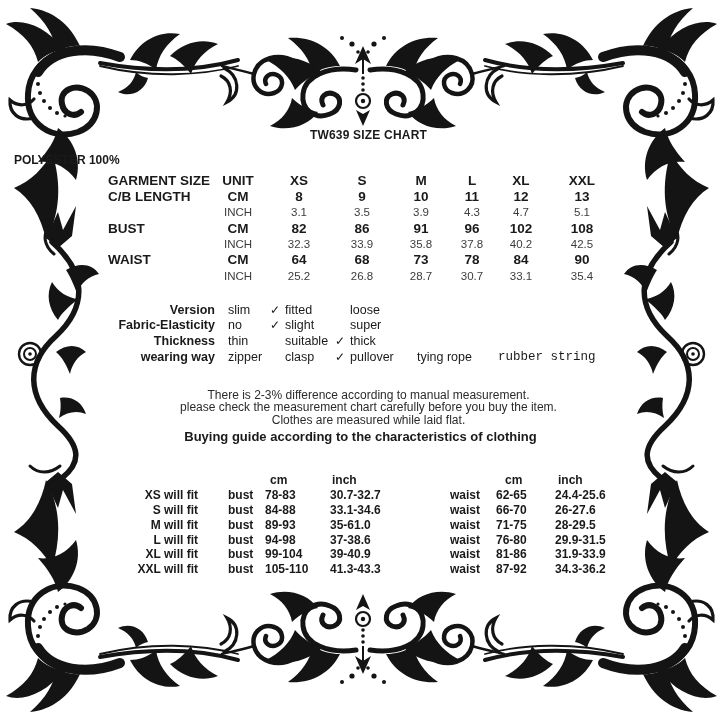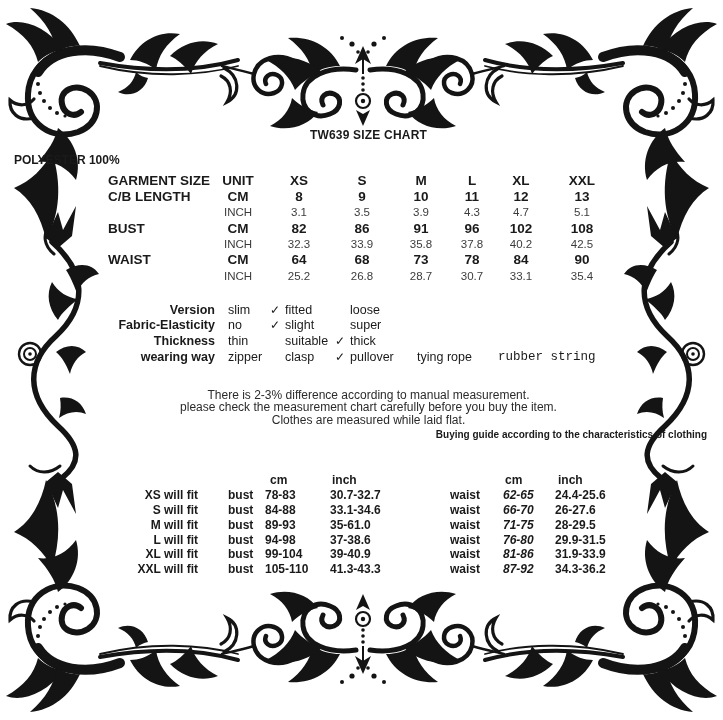--- a/index.html
+++ b/index.html
@@ -27,31 +27,31 @@
   .attr-table { position:absolute; left:110px; top:302px; font-size:12.5px; }
   .attr-table td { height:15.6px; text-align:left; }
   .attr-table .al { text-align:right; font-weight:bold; padding-right:0; }
   .attr-table .ck { text-align:center; font-size:12px; }
   .attr-table .o1 { padding-left:13px; }
   .attr-table .o4 { padding-left:5px; }
   .attr-table .o5 { padding-left:6px;font-family:Liberation Mono, monospace; }
 
   .notes { position:absolute; top:389px; left:14px; right:0; text-align:center;
            font-size:12px; color:#2b2b2b; line-height:12.4px; }
-  .buying-guide { position:absolute; top:429px; left:14px; right:16px; text-align:right;
-           font-size:10px; font-weight:bold; }
+  .buying-guide { position:absolute; top:429px; left:14px; right:16px; text-align:center;
+           font-size:13px; font-weight:bold; }
 
   .fit-table { position:absolute; left:120px; top:473px; font-size:12px; font-weight:bold; }
   .fit-table td { height:14.8px; text-align:left; }
   .fit-table .sz { text-align:right; }
   .fit-table .bust  { padding-left:30px; }
   .fit-table .bcm   { padding-left:7px; }
   .fit-table .binch { padding-left:2px; }
   .fit-table .waist { padding-left:32px; }
-  .fit-table .wcm   { padding-left:23px;font-style:italic; }
+  .fit-table .wcm   { padding-left:16px; }
   .fit-table .winch { padding-left:5px; }
   .fit-table .hcm1  { padding-left:12px; }
   .fit-table .hin1  { padding-left:4px; }
   .fit-table .hcm2  { padding-left:25px; }
   .fit-table .hin2  { padding-left:8px; }
 </style>
 </head>
 <body>
 
 <div class="page">

